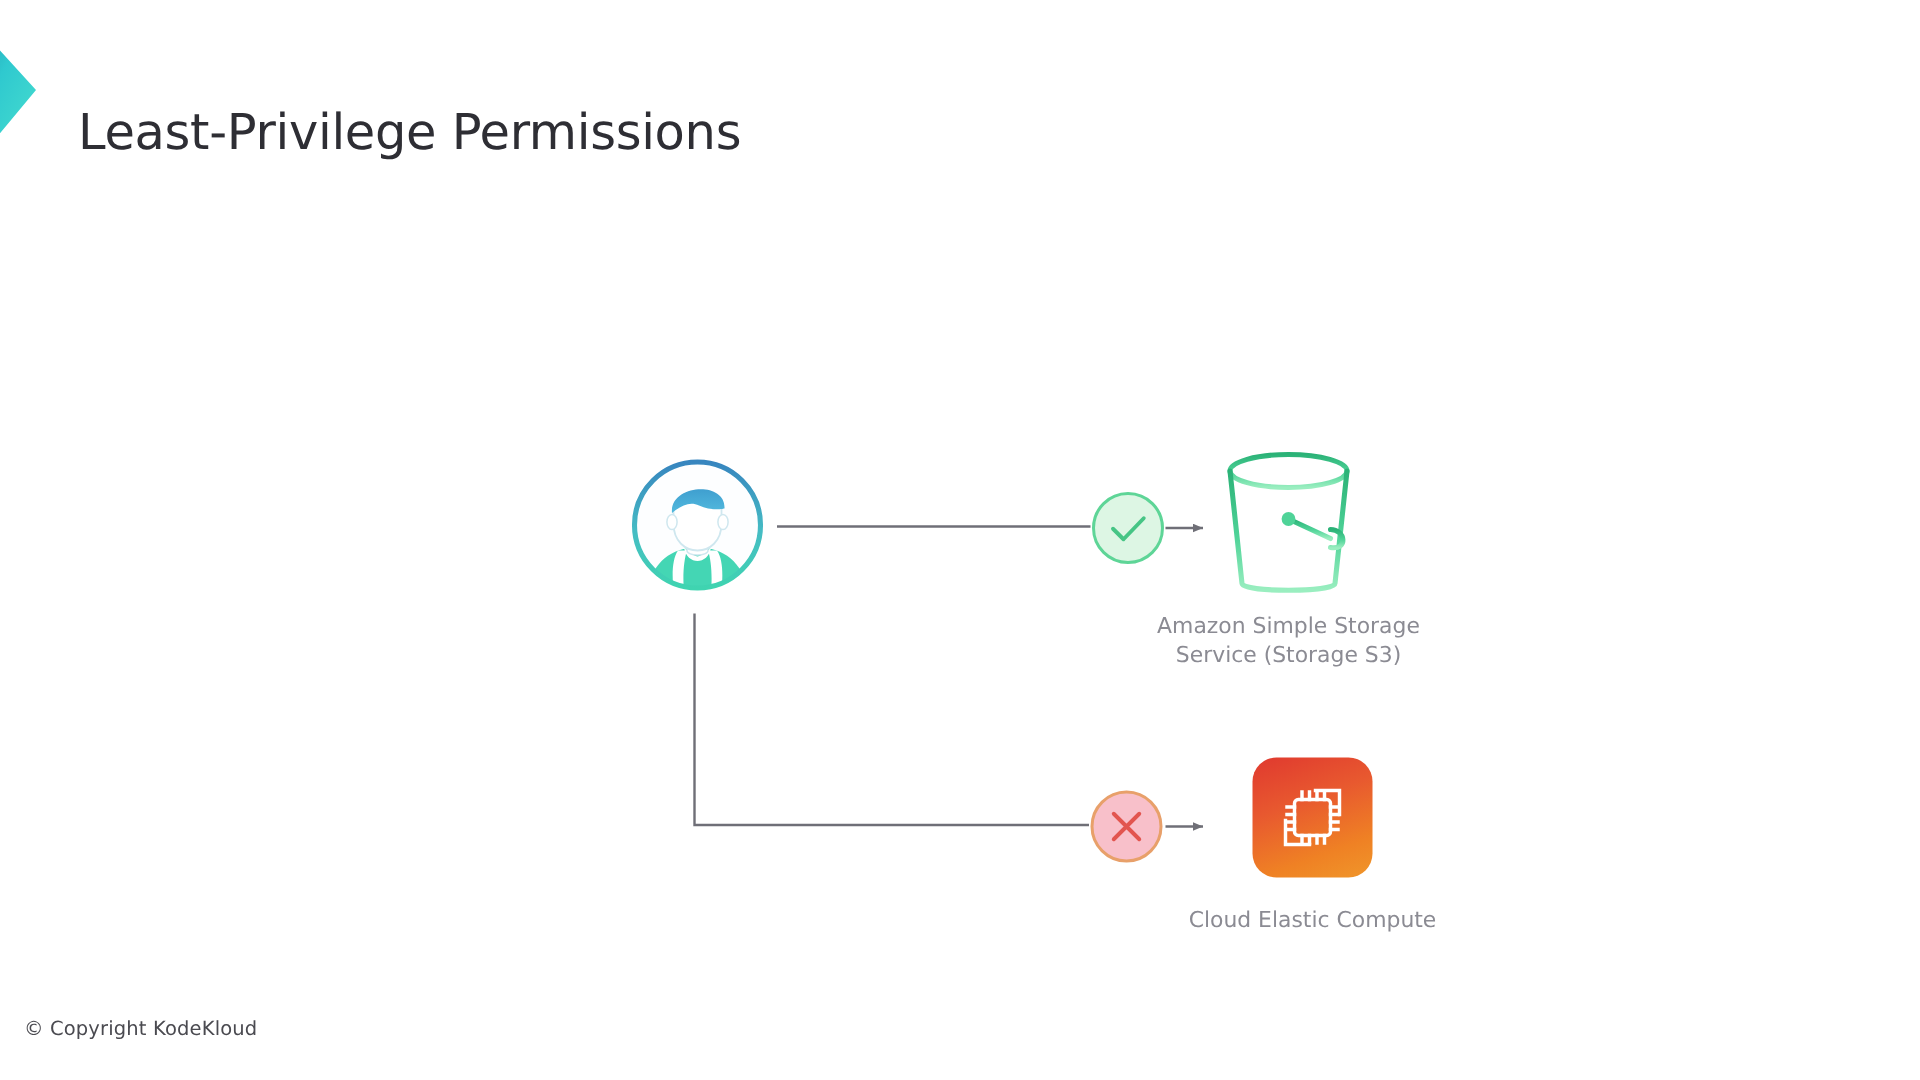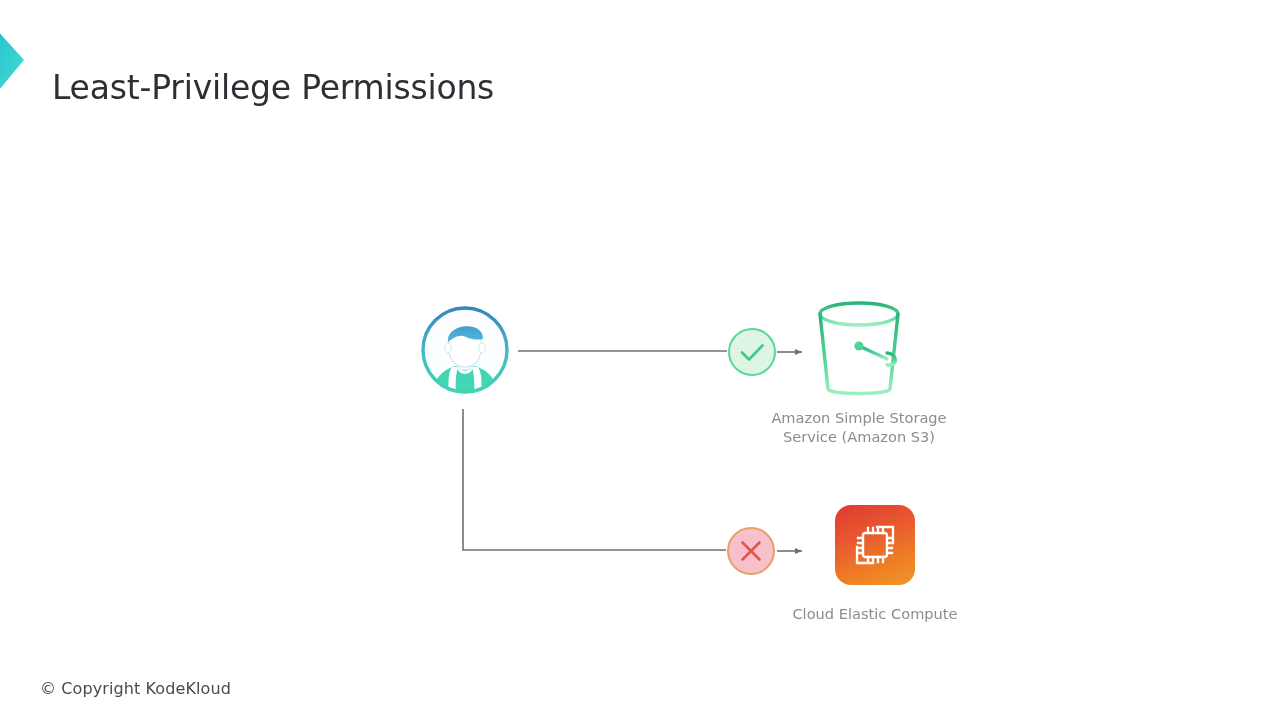--- a/index.html
+++ b/index.html
@@ -41,23 +41,23 @@
     font-weight: 400;
     letter-spacing: -0.2px;
     color: #2e2e34;
     white-space: nowrap;
     margin-top: 22px;
   }
 
   
   .footer-copyright {
     position: absolute;
-    left: 40px;
+    left: 16px;
     top: 679px;
-    font-size: 16px;
+    font-size: 13px;
     color: #4a4a50;
     letter-spacing: 0.1px;
     text-align: center;
   }
 
   
   .diagram {
     position: absolute;
     left: 0;
     top: 0;
@@ -238,21 +238,21 @@
             <ellipse cx="48" cy="17" rx="39" ry="11"></ellipse>
             <path d="M9 17 L17 92 C17 98 79 98 79 92 L87 17"></path>
             <path d="M48 49 L76 62"></path>
             <path d="M76 56 C86 56 88 70 76 68"></path>
           </g>
           <circle cx="48" cy="49" r="4.6" fill="#4fd398"></circle>
         </svg>
       </div>
       <div class="service-label">
         <span class="lbl-line">Amazon Simple Storage</span>
-        <span class="lbl-line">Service (Amazon S3)</span>
+        <span class="lbl-line">Service (Storage S3)</span>
       </div>
     </div>
 
     <div class="service-node service-ec2">
       <div class="service-icon-wrap">
         <div class="ec2-tile">
           <svg width="56" height="56" viewBox="0 0 56 56">
             <g fill="none" stroke="#ffffff" stroke-width="2.3" stroke-linecap="square" stroke-linejoin="miter">
 
               <path d="M30 10 L46 10 L46 26"></path>

